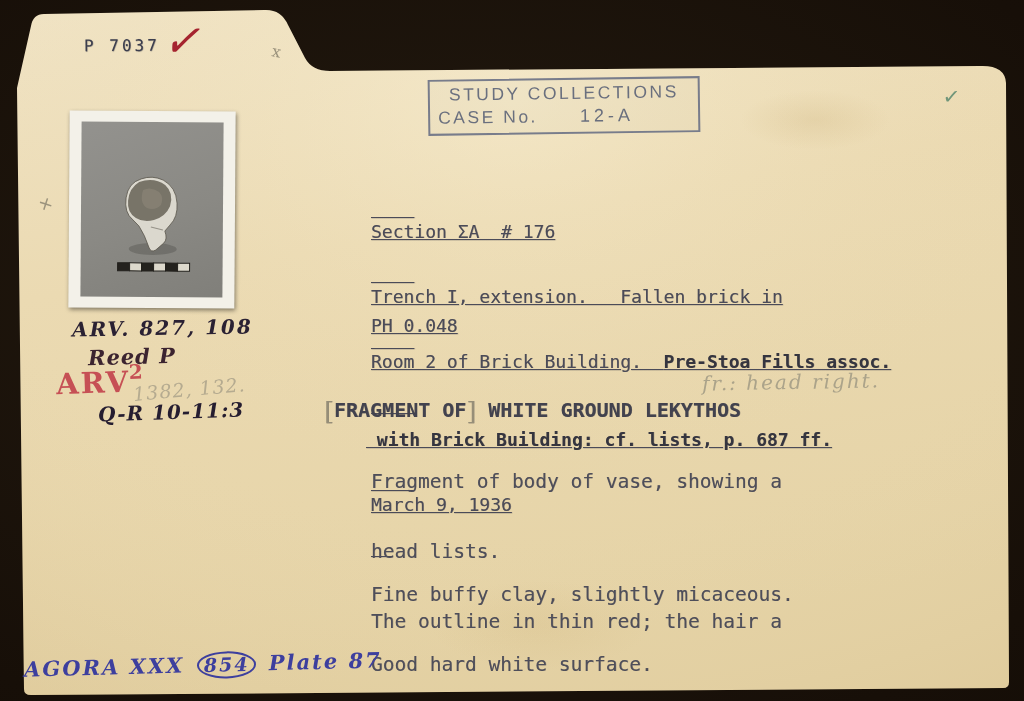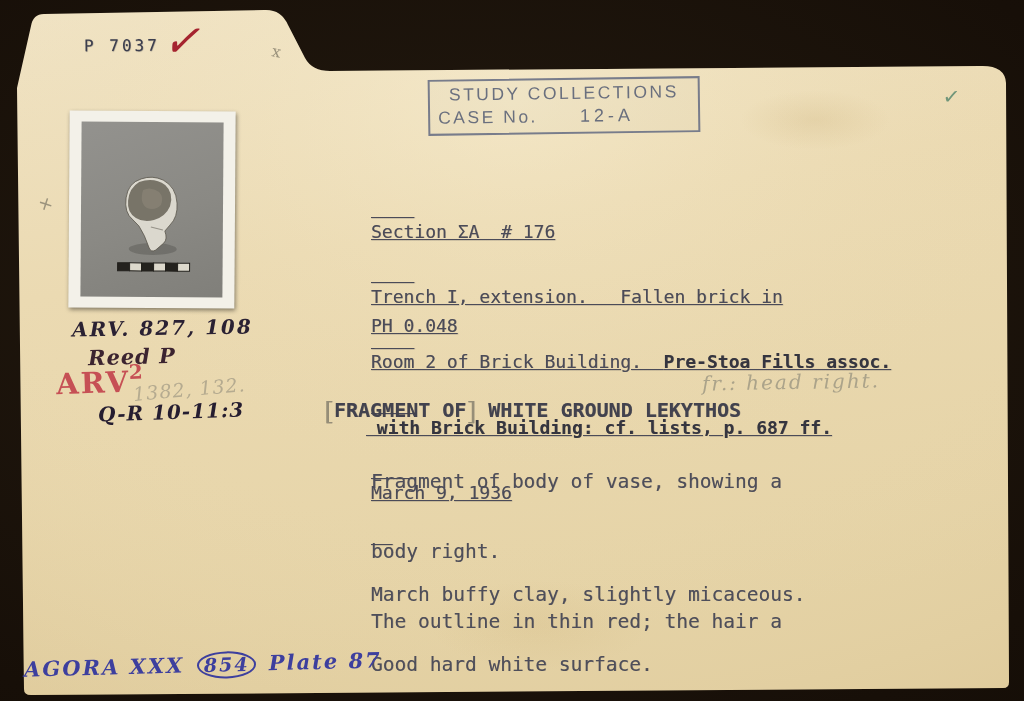--- a/index.html
+++ b/index.html
@@ -6,21 +6,21 @@
   .stage{
     position:relative;width:1024px;height:701px;overflow:hidden;
     background:radial-gradient(130% 120% at 45% 45%, #241b10 0%, #170f08 55%, #0e0904 100%);
     font-family:"DejaVu Sans Mono","Liberation Mono",monospace;
   }
   .card-svg{position:absolute;left:0;top:0;}
   .abs{position:absolute;}
   
   .typed{color:#4b4b58;font-size:18px;line-height:21.8px;white-space:pre;
          text-shadow:0.4px 0.4px 0.6px rgba(62,62,74,0.45);text-decoration:underline;}
-  .typed-bold{font-weight:bold;color:#35353f;}
+  .typed-bold{font-weight:bold;color:#35353f;margin-top:12px;}
   .desc{color:#4e4e5a;font-size:19.5px;line-height:23.2px;white-space:pre;
         text-shadow:0.4px 0.4px 0.6px rgba(62,62,74,0.4);}
   
   .pnum{font-size:16px;letter-spacing:3px;color:#3c3e4e;font-weight:normal;
         text-shadow:0.5px 0.5px 0.7px rgba(50,52,66,0.5);transform:rotate(-0.5deg);}
   .red-check{font-size:42px;color:#a5242f;transform:rotate(6deg) scaleY(1.15);
              font-family:"DejaVu Serif",serif;font-style:italic;}
   .green-check{font-size:24px;color:#5c8a70;opacity:0.85;transform:rotate(4deg);}
   .pencil{color:#9b937d;font-family:"DejaVu Serif",serif;}
   
@@ -148,26 +148,26 @@
 
   <div class="abs typed" style="left:371px;top:315px;">PH 0.048</div>
 
   <div class="abs title-row" style="left:276px;top:372px;">
     <span class="p-bracket">[</span><span>FRAGMENT OF</span><span class="p-bracket">]</span><span> </span><span>WHITE GROUND LEKYTHOS</span>
   </div>
   <div class="abs pencil-note" style="left:702px;top:370px;">fr.: head right.</div>
 
   <div class="abs desc" style="left:371px;top:424px;">
     <div>Fragment of body of vase, showing a</div>
-    <div>body right.</div>
+    <div>head lists.</div>
     <div>The outline in thin red; the hair a</div>
   </div>
 
   <div class="abs desc" style="left:371px;top:537px;">
-    <div>March buffy clay, slightly micaceous.</div>
+    <div>Fine buffy clay, slightly micaceous.</div>
     <div>Good hard white surface.</div>
   </div>
 
   <div class="abs footer" style="left:24px;top:652px;">
     <span>AGORA XXX</span>
     <span class="circled">854</span>
     <span>Plate 87</span>
   </div>
 
 </div>

